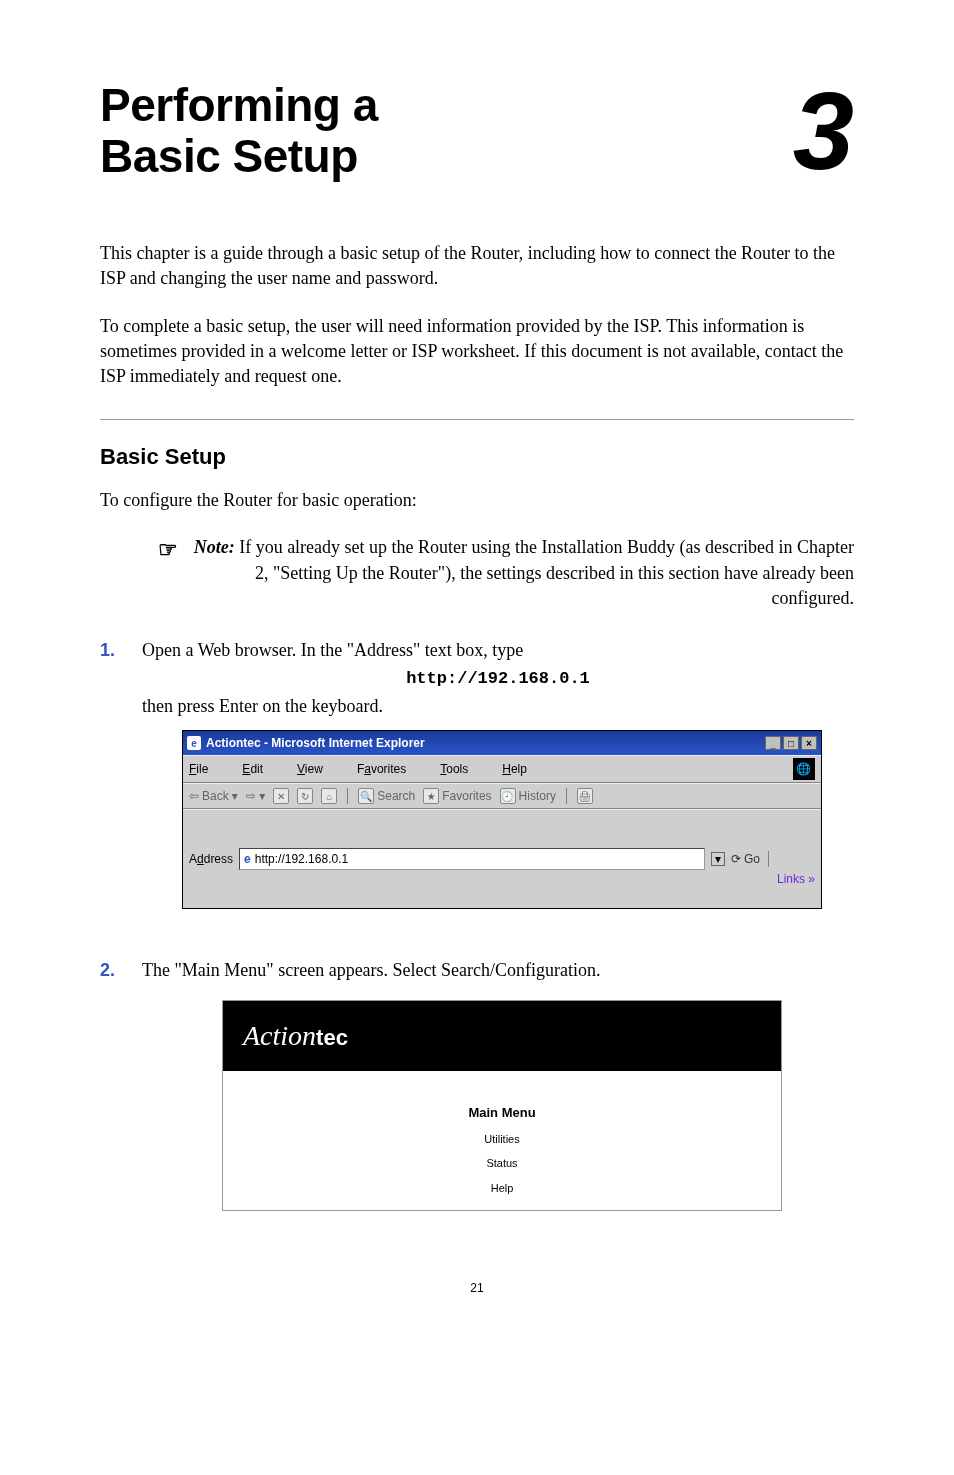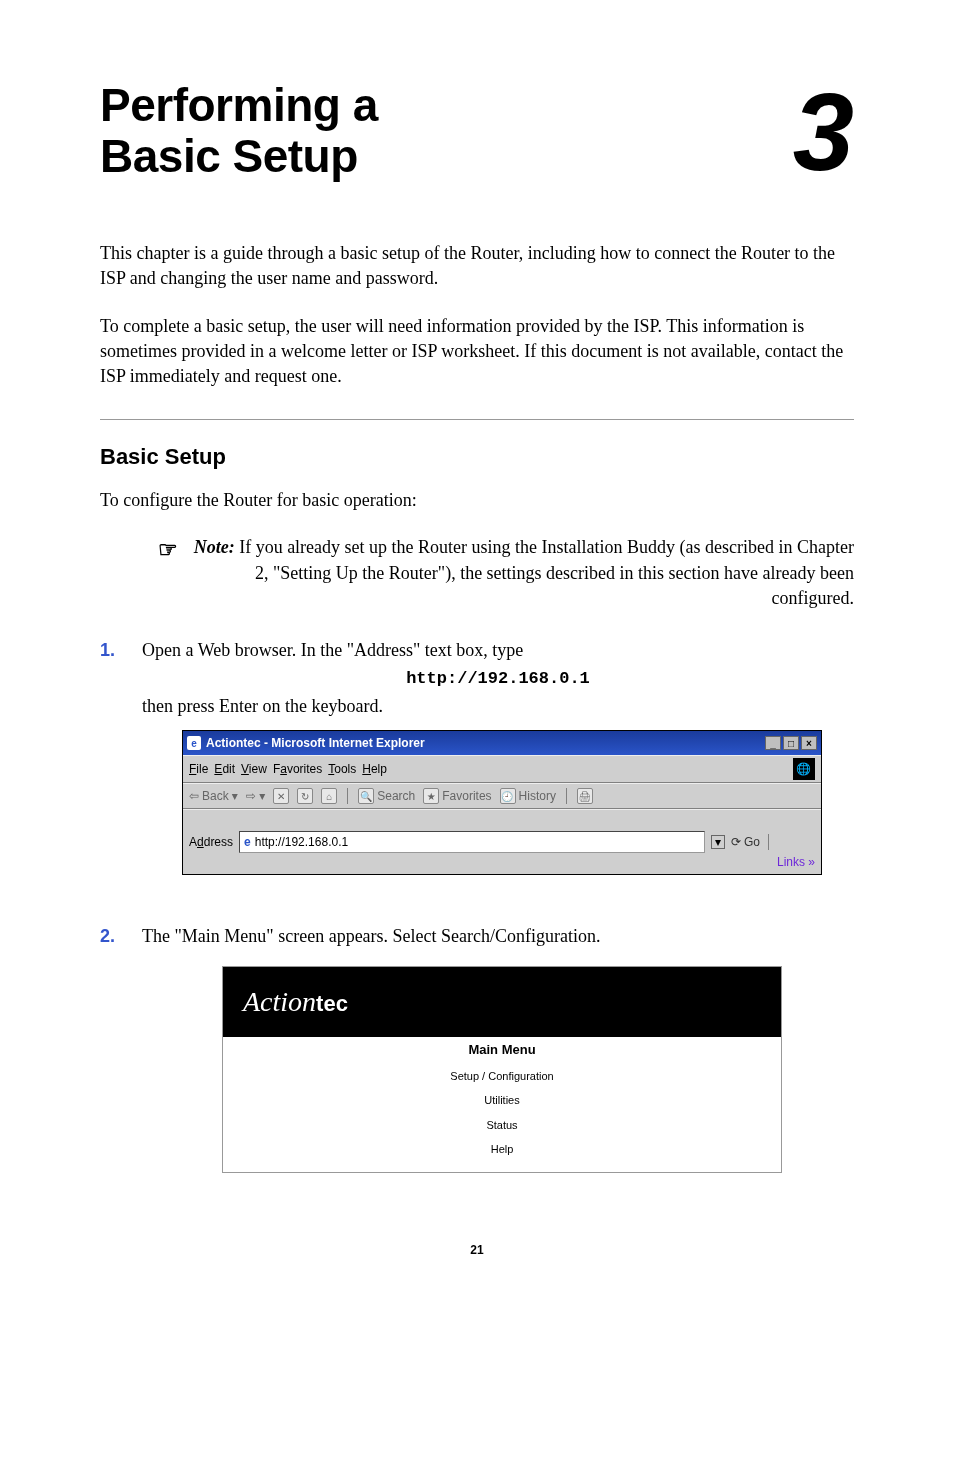--- a/index.html
+++ b/index.html
@@ -7,21 +7,21 @@
     font-family: Georgia, 'Times New Roman', serif;
     background: #fff;
     color: #000;
     width: 954px;
     margin: 0 auto;
     padding: 80px 100px 40px 100px;
   }
   .header-row {
     display: flex;
     justify-content: space-between;
-    align-items: flex-end;
+    align-items: center;
     margin-bottom: 60px;
   }
   .chapter-title {
     font-family: Arial, Helvetica, sans-serif;
     font-weight: 900;
     font-size: 46px;
     line-height: 1.1;
     letter-spacing: -0.5px;
   }
   .chapter-num {
@@ -122,21 +122,21 @@
   .ie-menubar {
     background: #cfcfcf;
     border-bottom: 1px solid #808080;
     border-top: 1px solid #eee;
     padding: 2px 6px;
     display: flex;
     gap: 18px;
     justify-content: space-between;
     align-items: center;
   }
-  .ie-menubar-items { display: flex; gap: 6px; }
+  .ie-menubar-items { display: flex; gap: 34px; }
   .ie-menubar-items span u { text-decoration: underline; }
   .ie-logo {
     width: 22px; height: 22px; background: #000;
     display: flex; align-items: center; justify-content: center;
     color: #fff; font-size: 12px;
   }
   .ie-toolbar {
     background: #cfcfcf;
     border-bottom: 1px solid #808080;
     border-top: 1px solid #eee;
@@ -150,21 +150,21 @@
   .ie-tool-sep { width: 1px; height: 16px; background: #808080; margin: 0 2px; }
   .ie-tool-icon {
     width: 16px; height: 16px; border: 1px solid #888; border-radius: 2px;
     background: #e8e8e8;
     display: inline-flex; align-items: center; justify-content: center;
     font-size: 10px;
   }
   .ie-addrbar {
     background: #cfcfcf;
     border-top: 1px solid #eee;
-    padding: 3px 6px;
+    padding: 20px 6px;
     display: flex;
     align-items: center;
     gap: 6px;
   }
   .ie-addr-label { }
   .ie-addr-field {
     flex: 1;
     background: #fff;
     border: 1px inset #999;
     padding: 1px 4px;
@@ -190,29 +190,29 @@
   }
   .ac-header {
     background: #000;
     padding: 14px 20px;
     font-family: 'Brush Script MT', cursive;
     font-size: 28px;
     font-style: italic;
     color: #fff;
   }
   .ac-header .tec { font-family: Arial; font-weight: bold; font-style: normal; font-size: 22px; }
-  .ac-body { text-align: center; padding: 3px 0 6px 0; }
+  .ac-body { text-align: center; padding: 32px 0 6px 0; }
   .ac-title { font-weight: bold; font-size: 13px; margin-bottom: 8px; }
   .ac-item { margin: 8px 0; font-size: 11px; }
   .ac-copy { font-size: 9px; color: #444; margin-top: 6px; }
 
   .page-num {
     text-align: center;
     font-family: Arial, Helvetica, sans-serif;
-    font-weight: bold;
+    font-weight: normal;
     font-size: 12px;
     margin-top: 40px;
   }
 </style>
 </head>
 <body>
 
 <div class="header-row">
   <h1 class="chapter-title">
     <span>Performing a</span><br>
@@ -310,21 +310,20 @@
     <div class="step-body">
       <span>The "Main Menu" screen appears. Select </span><span class="bold">Search/Configuration</span><span>.</span>
 
       
       <div class="ac-box">
         <div class="ac-header">
           <span>Action</span><span class="tec">tec</span>
         </div>
         <div class="ac-body">
           <div class="ac-title">Main Menu</div>
-          <div class="ac-item">Setup / Configuration</div>
           <div class="ac-item">Utilities</div>
           <div class="ac-item">Status</div>
           <div class="ac-item">Help</div>
         </div>
       </div>
     </div>
   </li>
 </ol>
 
 <div class="page-num">21</div>

